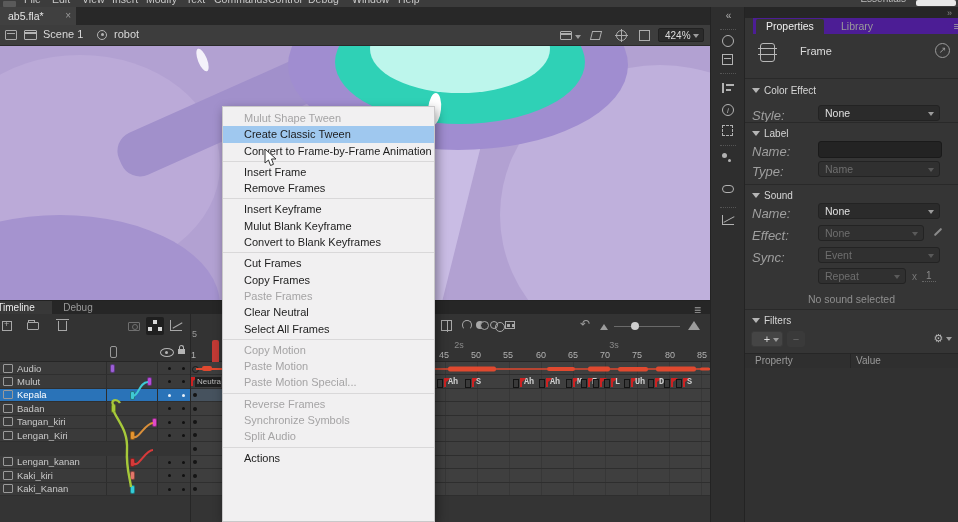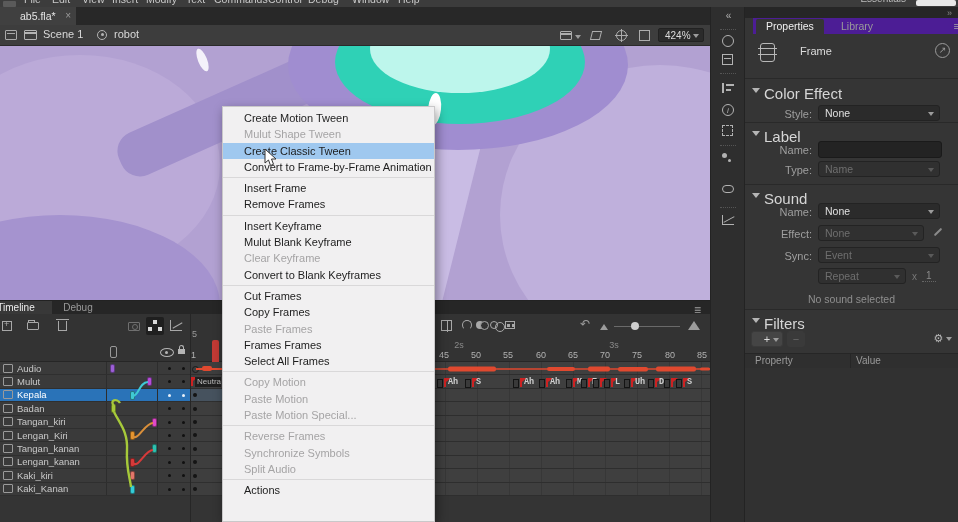--- a/index.html
+++ b/index.html
@@ -10,21 +10,21 @@
   
   .menubar{position:absolute;left:0;top:0;width:958px;height:7px;background:#3c3c3c;overflow:hidden;z-index:5;}
   .mbi{position:absolute;top:-8px;font-size:10.5px;line-height:14px;color:#c9c9c9;}
   .mb-logo{position:absolute;left:3px;top:1px;width:13px;height:6px;background:#5a5a5a;border-radius:1px;}
   .ws{position:absolute;right:55px;top:-8px;font-size:10px;line-height:14px;color:#bdbdbd;}
   .searchbox{position:absolute;right:2px;top:0px;width:40px;height:6px;background:#e9e9e9;border-radius:2px;}
 
   
   .tabbar{position:absolute;left:0;top:7px;width:710px;height:18px;background:#282828;z-index:4;}
   .doctab{position:absolute;left:0;top:0;width:76px;height:18px;background:#404040;color:#e4e4e4;
-    font-size:10.5px;line-height:18px;padding-left:20px;box-sizing:border-box;}
+    font-size:10.5px;line-height:18px;padding-left:8px;box-sizing:border-box;}
   .doctab .closex{position:absolute;right:5px;top:0;color:#9a9a9a;font-size:10px;}
 
   
   .editbar{position:absolute;left:0;top:25px;width:710px;height:20px;background:#3d3d3d;border-bottom:1px solid #2a2a2a;z-index:4;}
   .eb-txt{position:absolute;top:3px;font-size:11px;color:#d8d8d8;}
   .ic{position:absolute;box-sizing:border-box;}
   .ic-win{left:5px;top:5px;width:12px;height:10px;border:1px solid #a9a9a9;border-radius:1px;}
   .ic-win::after{content:"";position:absolute;left:1px;right:1px;top:2px;border-top:1px solid #a9a9a9;}
   .ic-clap{left:24px;top:5px;width:13px;height:10px;border:1px solid #b3b3b3;border-radius:1px;}
   .ic-clap::after{content:"";position:absolute;left:0;right:0;top:1px;border-top:2px solid #b3b3b3;}
@@ -66,22 +66,22 @@
   .dk-graph::after{content:"";position:absolute;left:0px;top:4px;width:12px;height:1px;background:#b2b2b2;transform:rotate(-28deg);}
 
   
   .props{position:absolute;left:745px;top:7px;width:213px;height:515px;background:#353535;z-index:4;}
   .pr-minibar{position:absolute;left:0;top:0;width:213px;height:11px;background:#262626;color:#8a8a8a;font-size:9px;}
   .pr-tabs{position:absolute;left:8px;top:11px;width:213px;height:16px;background:#4c1d95;}
   .pr-tab{position:absolute;top:1px;height:15px;font-size:10.5px;line-height:15px;padding:0 10px;}
   .pr-tab.active{background:#353535;color:#f0f0f0;border-radius:2px 2px 0 0;}
   .pr-tab.inactive{color:#9a9a9a;}
   .pr-menuicon{position:absolute;right:6px;top:2px;color:#a5a5a5;font-size:11px;}
-  .pr-label{position:absolute;font-size:11px;color:#9f9f9f;text-align:right;width:60px;}
-  .pr-head{position:absolute;font-size:15px;color:#d6d6d6;}
+  .pr-label{position:absolute;font-size:13px;color:#9f9f9f;text-align:left;width:60px;font-style:italic;}
+  .pr-head{position:absolute;font-size:10px;color:#d6d6d6;}
   .tri{width:0;height:0;border-left:4px solid transparent;border-right:4px solid transparent;border-top:5px solid #b5b5b5;position:absolute;}
   .sel-box{position:absolute;height:16px;background:#2b2b2b;border:1px solid #232323;border-radius:3px;
     font-size:10.5px;line-height:14px;color:#e0e0e0;padding-left:6px;box-sizing:border-box;}
   .sel-box .chev{right:5px;top:6px;}
   .sel-box.disabled{color:#6f6f6f;background:#303030;}
   .sel-box.disabled .chev{border-top-color:#5a5a5a;}
   .inp-box{position:absolute;height:15px;background:#232323;border:1px solid #1a1a1a;border-radius:3px;}
   .pr-divider{position:absolute;left:0;width:213px;border-top:1px solid #292929;}
   .frameicon{position:absolute;left:15px;top:36px;width:13px;height:17px;border:1px solid #b8b8b8;border-radius:3px;}
   .frameicon::before{content:"";position:absolute;left:-3px;top:4px;width:19px;height:1px;background:#b8b8b8;}
@@ -525,33 +525,20 @@
               <span class="ldot d-lock"></span>
             </div>
           </div>
           <div class="fcell">
             <span class="mk-dot"></span>
 
           </div>
         </div>
 
         <div class="lrow plain">
-          <div class="lpanel">
-            <div class="lname">
-              <span class="licon"></span>
-              <span class="ltext">Tangan_kanan</span>
-            </div>
-            <div class="lrig">
-              <span class="lhandle" style="left: 45px; background: rgb(47, 191, 174);"></span>
-            </div>
-            <div class="lks">
-              <span class="ldot d-eye"></span>
-              <span class="ldot d-lock"></span>
-            </div>
-          </div>
           <div class="fcell">
             <span class="mk-dot"></span>
 
           </div>
         </div>
 
         <div class="lrow plain">
           <div class="lpanel">
             <div class="lname">
               <span class="licon"></span>
@@ -703,24 +690,20 @@
           <i class="kfflag"></i>
           <b class="kft">S</b>
         </span>
       </div>
 
     <div class="tl-vdiv"></div>
   </div>
 
   <div class="ctxmenu">
 
-      <div class="mitem">
-        <span class="mlabel">Create Motion Tween</span>
-        
-      </div>
 
       <div class="mitem disabled">
         <span class="mlabel">Mulut Shape Tween</span>
         
       </div>
 
       <div class="mitem highlighted">
         <span class="mlabel">Create Classic Tween</span>
         
       </div>
@@ -753,24 +736,20 @@
       <div class="mitem">
         <span class="mlabel">Insert Keyframe</span>
         
       </div>
 
       <div class="mitem">
         <span class="mlabel">Mulut Blank Keyframe</span>
         
       </div>
 
-      <div class="mitem disabled">
-        <span class="mlabel">Clear Keyframe</span>
-        
-      </div>
 
 
       <div class="mitem">
         <span class="mlabel">Convert to Blank Keyframes</span>
         
       </div>
 
       <div class="mitem sep">
         <span class="mlabel"></span>
         
@@ -786,21 +765,21 @@
         
       </div>
 
       <div class="mitem disabled">
         <span class="mlabel">Paste Frames</span>
         
       </div>
 
 
       <div class="mitem">
-        <span class="mlabel">Frames Frames</span>
+        <span class="mlabel">Clear Neutral</span>
         
       </div>
 
       <div class="mitem">
         <span class="mlabel">Select All Frames</span>
         
       </div>
 
       <div class="mitem sep">
         <span class="mlabel"></span>

